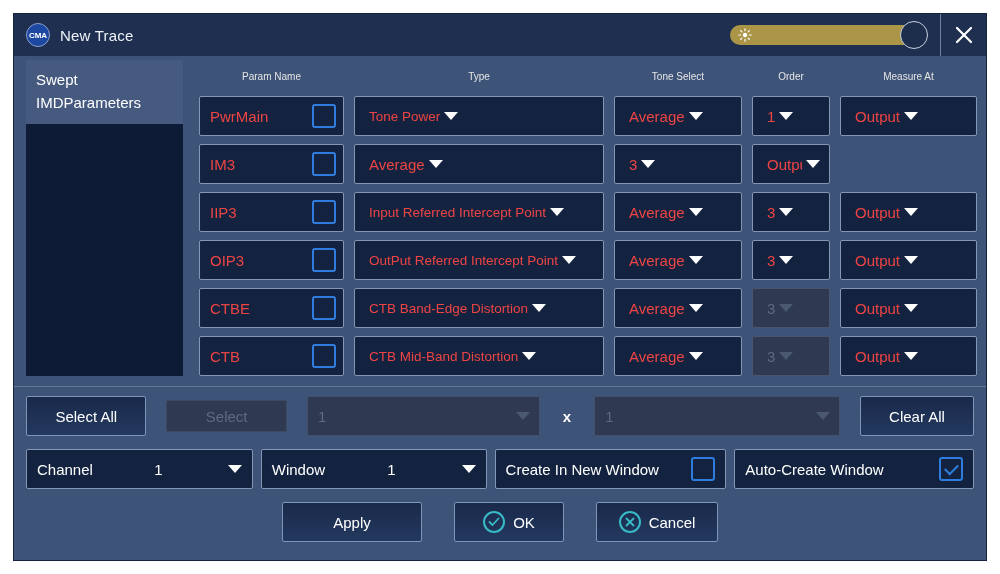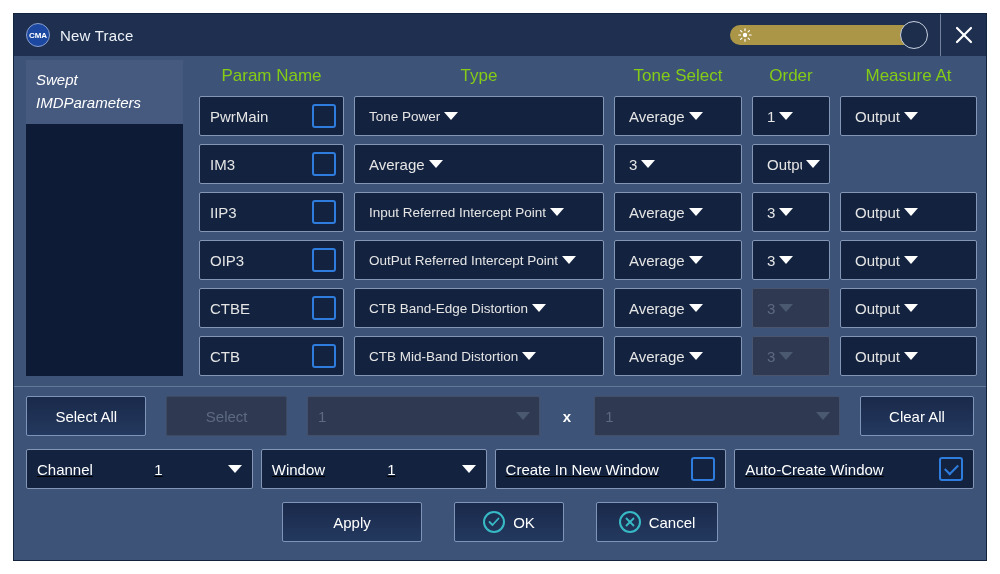--- a/index.html
+++ b/index.html
@@ -17,33 +17,33 @@
   .win-title { color:#eef2f8; font-size:15px; margin-left:10px; letter-spacing:.2px; }
   .slider { margin-left:auto; margin-right:14px; width:196px; height:20px; border-radius:10px;
             background:var(--slider-gold,#ab9648); position:relative; }
   .sun { position:absolute; left:8px; top:3px; }
   .knob { position:absolute; right:-2px; top:-4px; width:28px; height:28px; border-radius:50%;
           background:#1d2e4d; border:1px solid #c9d1e0; }
   .close-btn { width:46px; align-self:stretch; display:flex; align-items:center; justify-content:center;
                border-left:1px solid rgba(200,212,232,.5); cursor:pointer; }
   
   .body { display:flex; padding:4px 12px 6px 12px; }
-  .sidebar { width:157px; flex-shrink:0; display:flex; flex-direction:column;font-style:italic; }
+  .sidebar { width:157px; flex-shrink:0; display:flex; flex-direction:column; }
   .sidebar-tab { background:var(--sidebar-tab-bg,#46597f); color:#fff; font-size:15px;
                  padding:9px 10px; height:64px; line-height:1.5; }
   .sidebar-panel { flex:1; background:var(--sidebar-panel-bg,#0d1b36); }
   .table { margin-left:16px; flex:1; }
   .theader, .trow { display:grid; grid-template-columns:145px 250px 128px 78px 137px; column-gap:10px; align-items:center; }
-  .theader { height:32px; color:#84cc16; font-size:17px; }
+  .theader { height:32px; color:#e5e5e5; font-size:10px; }
   .theader span { text-align:center; }
   .trow { margin-top:8px; }
   .trow:first-of-type { margin-top:4px; }
   .field, .dd {
     height:40px; background:var(--field-bg,#13233f); border:1px solid var(--field-border,#8496b6);
-    border-radius:2px; display:flex; align-items:center; color:#e5e5e5; font-size:15px;
+    border-radius:2px; display:flex; align-items:center; color:#ef4444; font-size:15px;
   }
   .field { justify-content:space-between; padding:0 7px 0 10px; }
   .checkbox { width:24px; height:24px; border:2px solid var(--accent-blue,#2e7dde); border-radius:3px;
               display:flex; align-items:center; justify-content:center; flex-shrink:0; cursor:pointer; }
   .checkbox.checked::after { content:""; width:11px; height:6px; margin-top:-3px;
               border-left:2px solid var(--accent-blue,#2e7dde); border-bottom:2px solid var(--accent-blue,#2e7dde);
               transform:rotate(-45deg); }
   .dd { padding:0 9px 0 14px; cursor:pointer; }
   .dd-text { white-space:nowrap; overflow:hidden; }
   .dd-type { font-size:13.5px; }
@@ -51,33 +51,33 @@
            border-top:8px solid #fff; flex-shrink:0; margin-left:4px; }
   .dd.disabled { background:var(--disabled-bg,#2f3a52); border-color:#49556f; color:var(--disabled-text,#5d6a80); }
   .dd.disabled .caret { border-top-color:#4a5870; }
   
   .selection-row { display:flex; align-items:center; padding:9px 12px 8px 12px; margin-top:4px;
                    border-top:1px solid rgba(190,205,230,.3); gap:20px; }
   .btn { height:40px; background:linear-gradient(180deg,#19294a 0%,#24395f 100%);
          border:1px solid var(--button-border,#7e94b8); border-radius:2px; color:#fff; font-size:15px;
          display:flex; align-items:center; justify-content:center; cursor:pointer; }
   .btn-select-all { width:130px; }
-  .btn-disabled { width:130px; height:40px; background:var(--disabled-bg,#333e54); border:1px solid #3d4961;
+  .btn-disabled { width:130px; height:32px; background:var(--disabled-bg,#333e54); border:1px solid #3d4961;
                   color:var(--disabled-text,#5d6a80); display:flex; align-items:center; justify-content:center;
                   font-size:15px; border-radius:2px; }
   .sel-dd { height:40px; background:var(--disabled-bg,#2f3a52); border:1px solid #44506a; border-radius:2px;
             color:var(--disabled-text,#5d6a80); font-size:15px; display:flex; align-items:center;
             justify-content:space-between; padding:0 9px 0 10px; }
   .sel-dd .caret { border-top-color:#4a5870; }
   .sel-dd-1 { width:250px; }
   .sel-dd-2 { width:264px; }
   .times { color:#fff; font-size:15px; font-weight:bold; padding:0 3px; }
   .btn-clear-all { width:123px; margin-left:auto; }
   
-  .footer-row { display:flex; align-items:center; padding:5px 12px; gap:8px;text-decoration:underline; }
+  .footer-row { display:flex; align-items:center; padding:5px 12px; gap:8px; }
   .footer-box { height:40px; background:var(--field-bg,#13233f); border:1px solid var(--field-border,#8496b6);
                 border-radius:2px; color:#fff; font-size:15px; display:flex; align-items:center;
                 justify-content:space-between; padding:0 10px; cursor:pointer; }
   .fb-channel { width:228px; } .fb-window { width:227px; }
   .fb-create { width:233px; } .fb-auto { width:241px; }
   
   .buttons-row { display:flex; justify-content:center; align-items:center; padding:8px 0 10px 0;gap:14px; }
   .btn-apply { width:140px; }
   .btn-ok { width:110px; margin-left:18px; }
   .btn-cancel { width:122px; margin-left:18px; }

